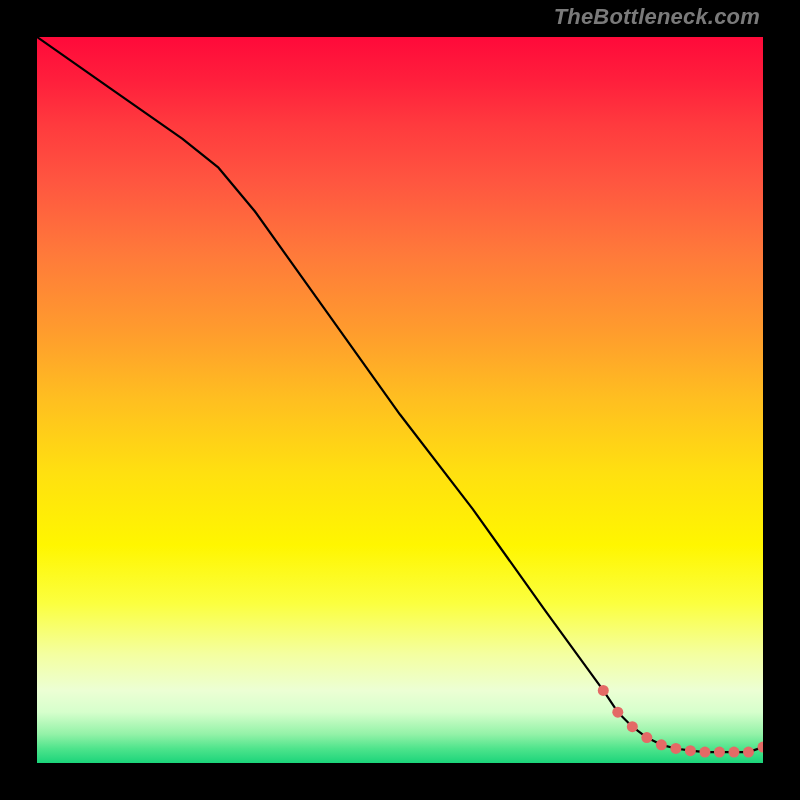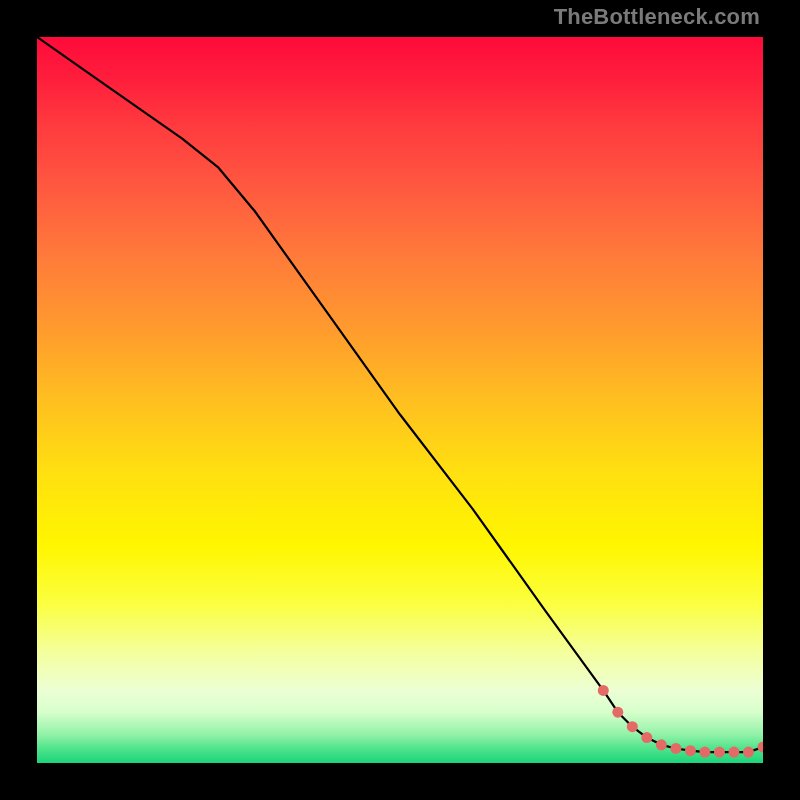--- a/index.html
+++ b/index.html
@@ -9,20 +9,21 @@
     height: 800px;
     background: #000;
     overflow: hidden;
     font-family: Arial, Helvetica, sans-serif;
   }
   .frame {
     position: relative;
     width: 800px;
     height: 800px;
     background: #000;
+    font-style: italic;
   }
   .plot-area {
     position: absolute;
     left: 37px;
     top: 37px;
     width: 726px;
     height: 726px;
     
     background: linear-gradient(
       to bottom,

